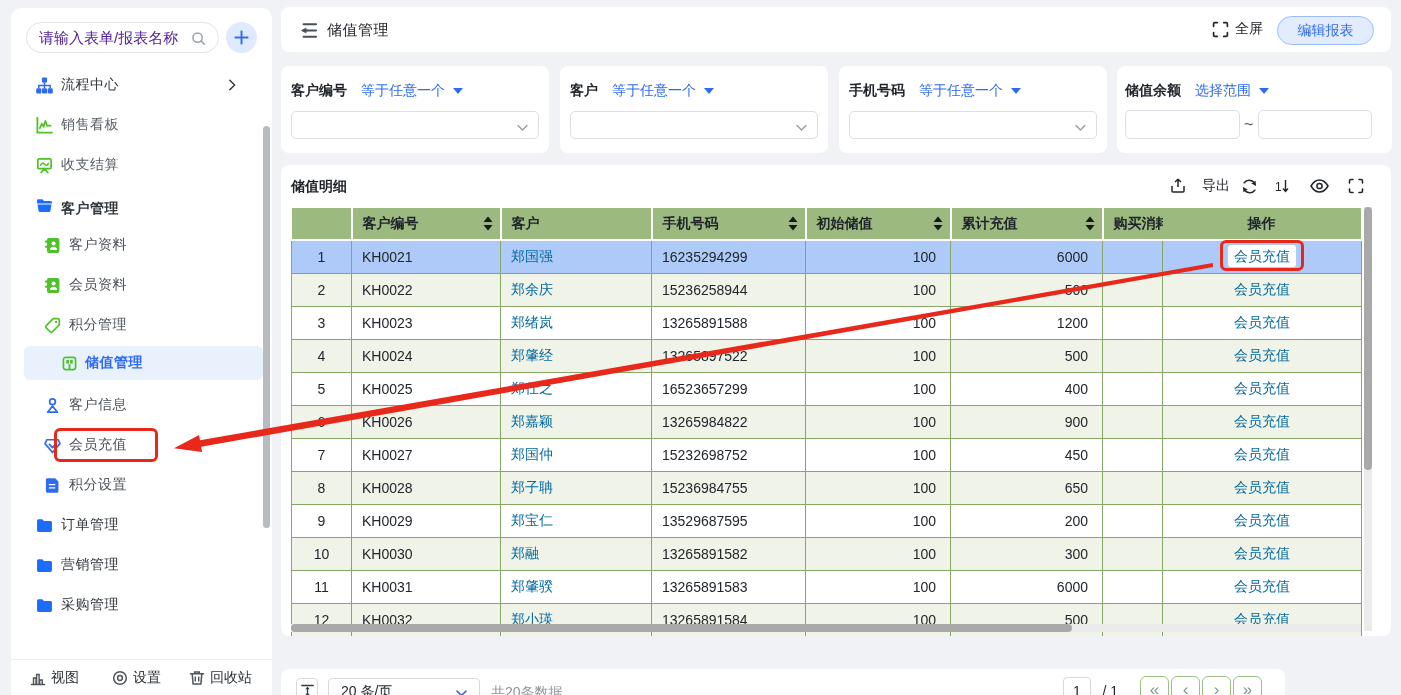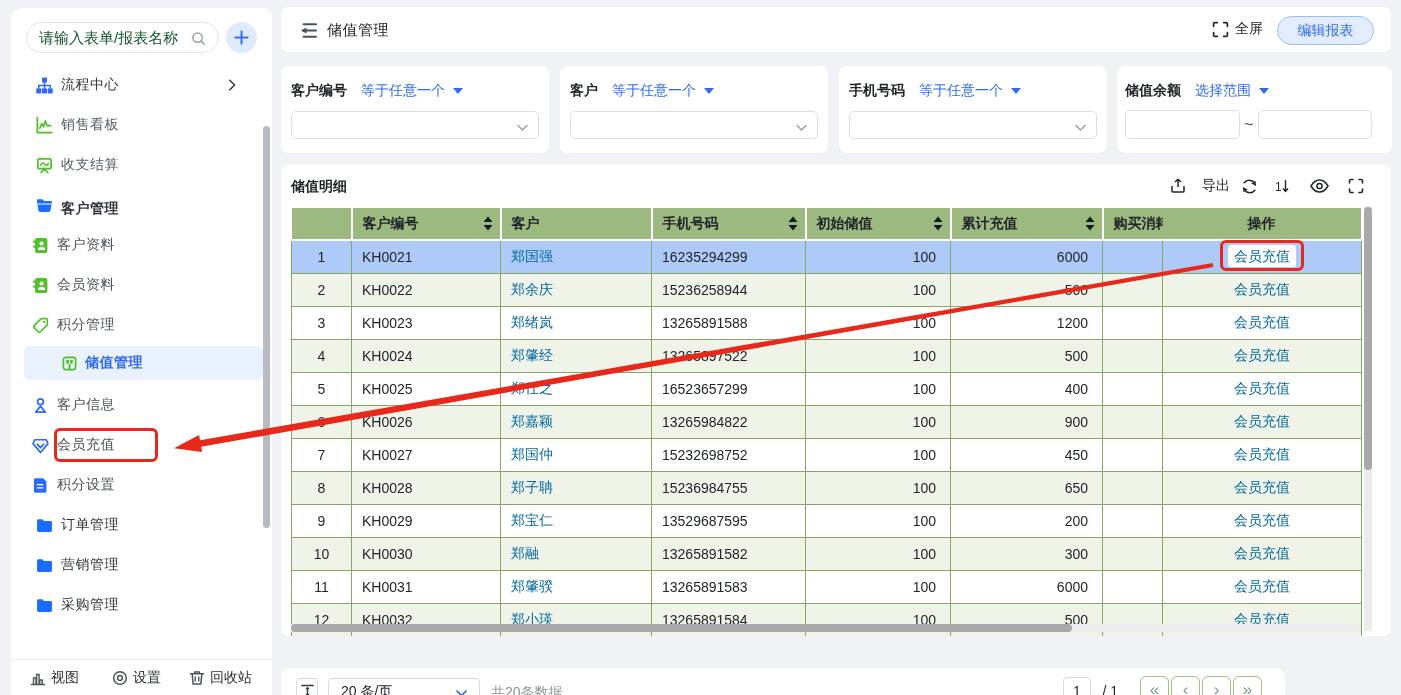--- a/index.html
+++ b/index.html
@@ -2,27 +2,27 @@
 <html><head>
 <meta charset="utf-8">
 <style>
 * { margin:0; padding:0; box-sizing:border-box; }
 html,body { width:1401px; height:695px; overflow:hidden; }
 body { background:#f0f2f5; font-family:"Liberation Sans",sans-serif; position:relative; color:#21262c; }
 .card { position:absolute; background:#fff; border-radius:8px; }
 
 #sidebar { position:absolute; left:11px; top:8px; width:261px; height:687px; background:#fff; border-radius:10px 10px 0 0; }
 #searchwrap { position:absolute; left:15px; top:14px; width:231px; height:46px; }
-#search { position:absolute; left:0; top:0; width:193px; height:31px; border:1px solid #e0e3e9; border-radius:16px; color:#14532d; font-size:15px; line-height:29px; padding-left:12px; }
+#search { position:absolute; left:0; top:0; width:193px; height:31px; border:1px solid #e0e3e9; border-radius:16px; color:#4c1d95; font-size:15px; line-height:29px; padding-left:12px; }
 #search svg { position:absolute; right:12px; top:8px; }
 #plusbtn { position:absolute; right:0; top:0; width:31px; height:31px; border-radius:50%; background:#dfeafe; color:#2e6bf2; text-align:center; }
 #plusbtn svg{ margin-top:7px; }
 #menu { position:absolute; left:0; top:57px; width:261px; }
 .mi { height:40px; display:flex; align-items:center; padding-left:25px; font-size:14px; color:#31363d; position:relative; }
-.mi.sub { padding-left:21px; color:#4c525b; }
+.mi.sub { padding-left:33px; color:#4c525b; }
 .mi.gray { color:#575d66; }
 .mi .txt { margin-left:8px; letter-spacing:.5px; }
 .mi.b .txt { font-weight:bold;margin-top:8px; }
 .mi.active { background:#e9f1fd; border-radius:6px; margin:1px 9px 5px 13px; height:34px; padding-left:38px; }
 .mi.active .txt { color:#2e6bf2; font-weight:bold; }
 .chev { position:absolute; right:33px; top:13px; }
 #sbscroll { position:absolute; right:2px; top:118px; width:7px; height:402px; background:#b8bbc2; border-radius:4px; }
 #sbbottom { position:absolute; left:0; bottom:0; width:261px; height:36px; border-top:1px solid #e9ebef; display:flex; align-items:center; font-size:14px; color:#2b3036; background:#fff; white-space:nowrap; }
 #sbbottom .bitem { display:flex; align-items:center; }
 #sbbottom .bitem span { margin-left:5px; }

